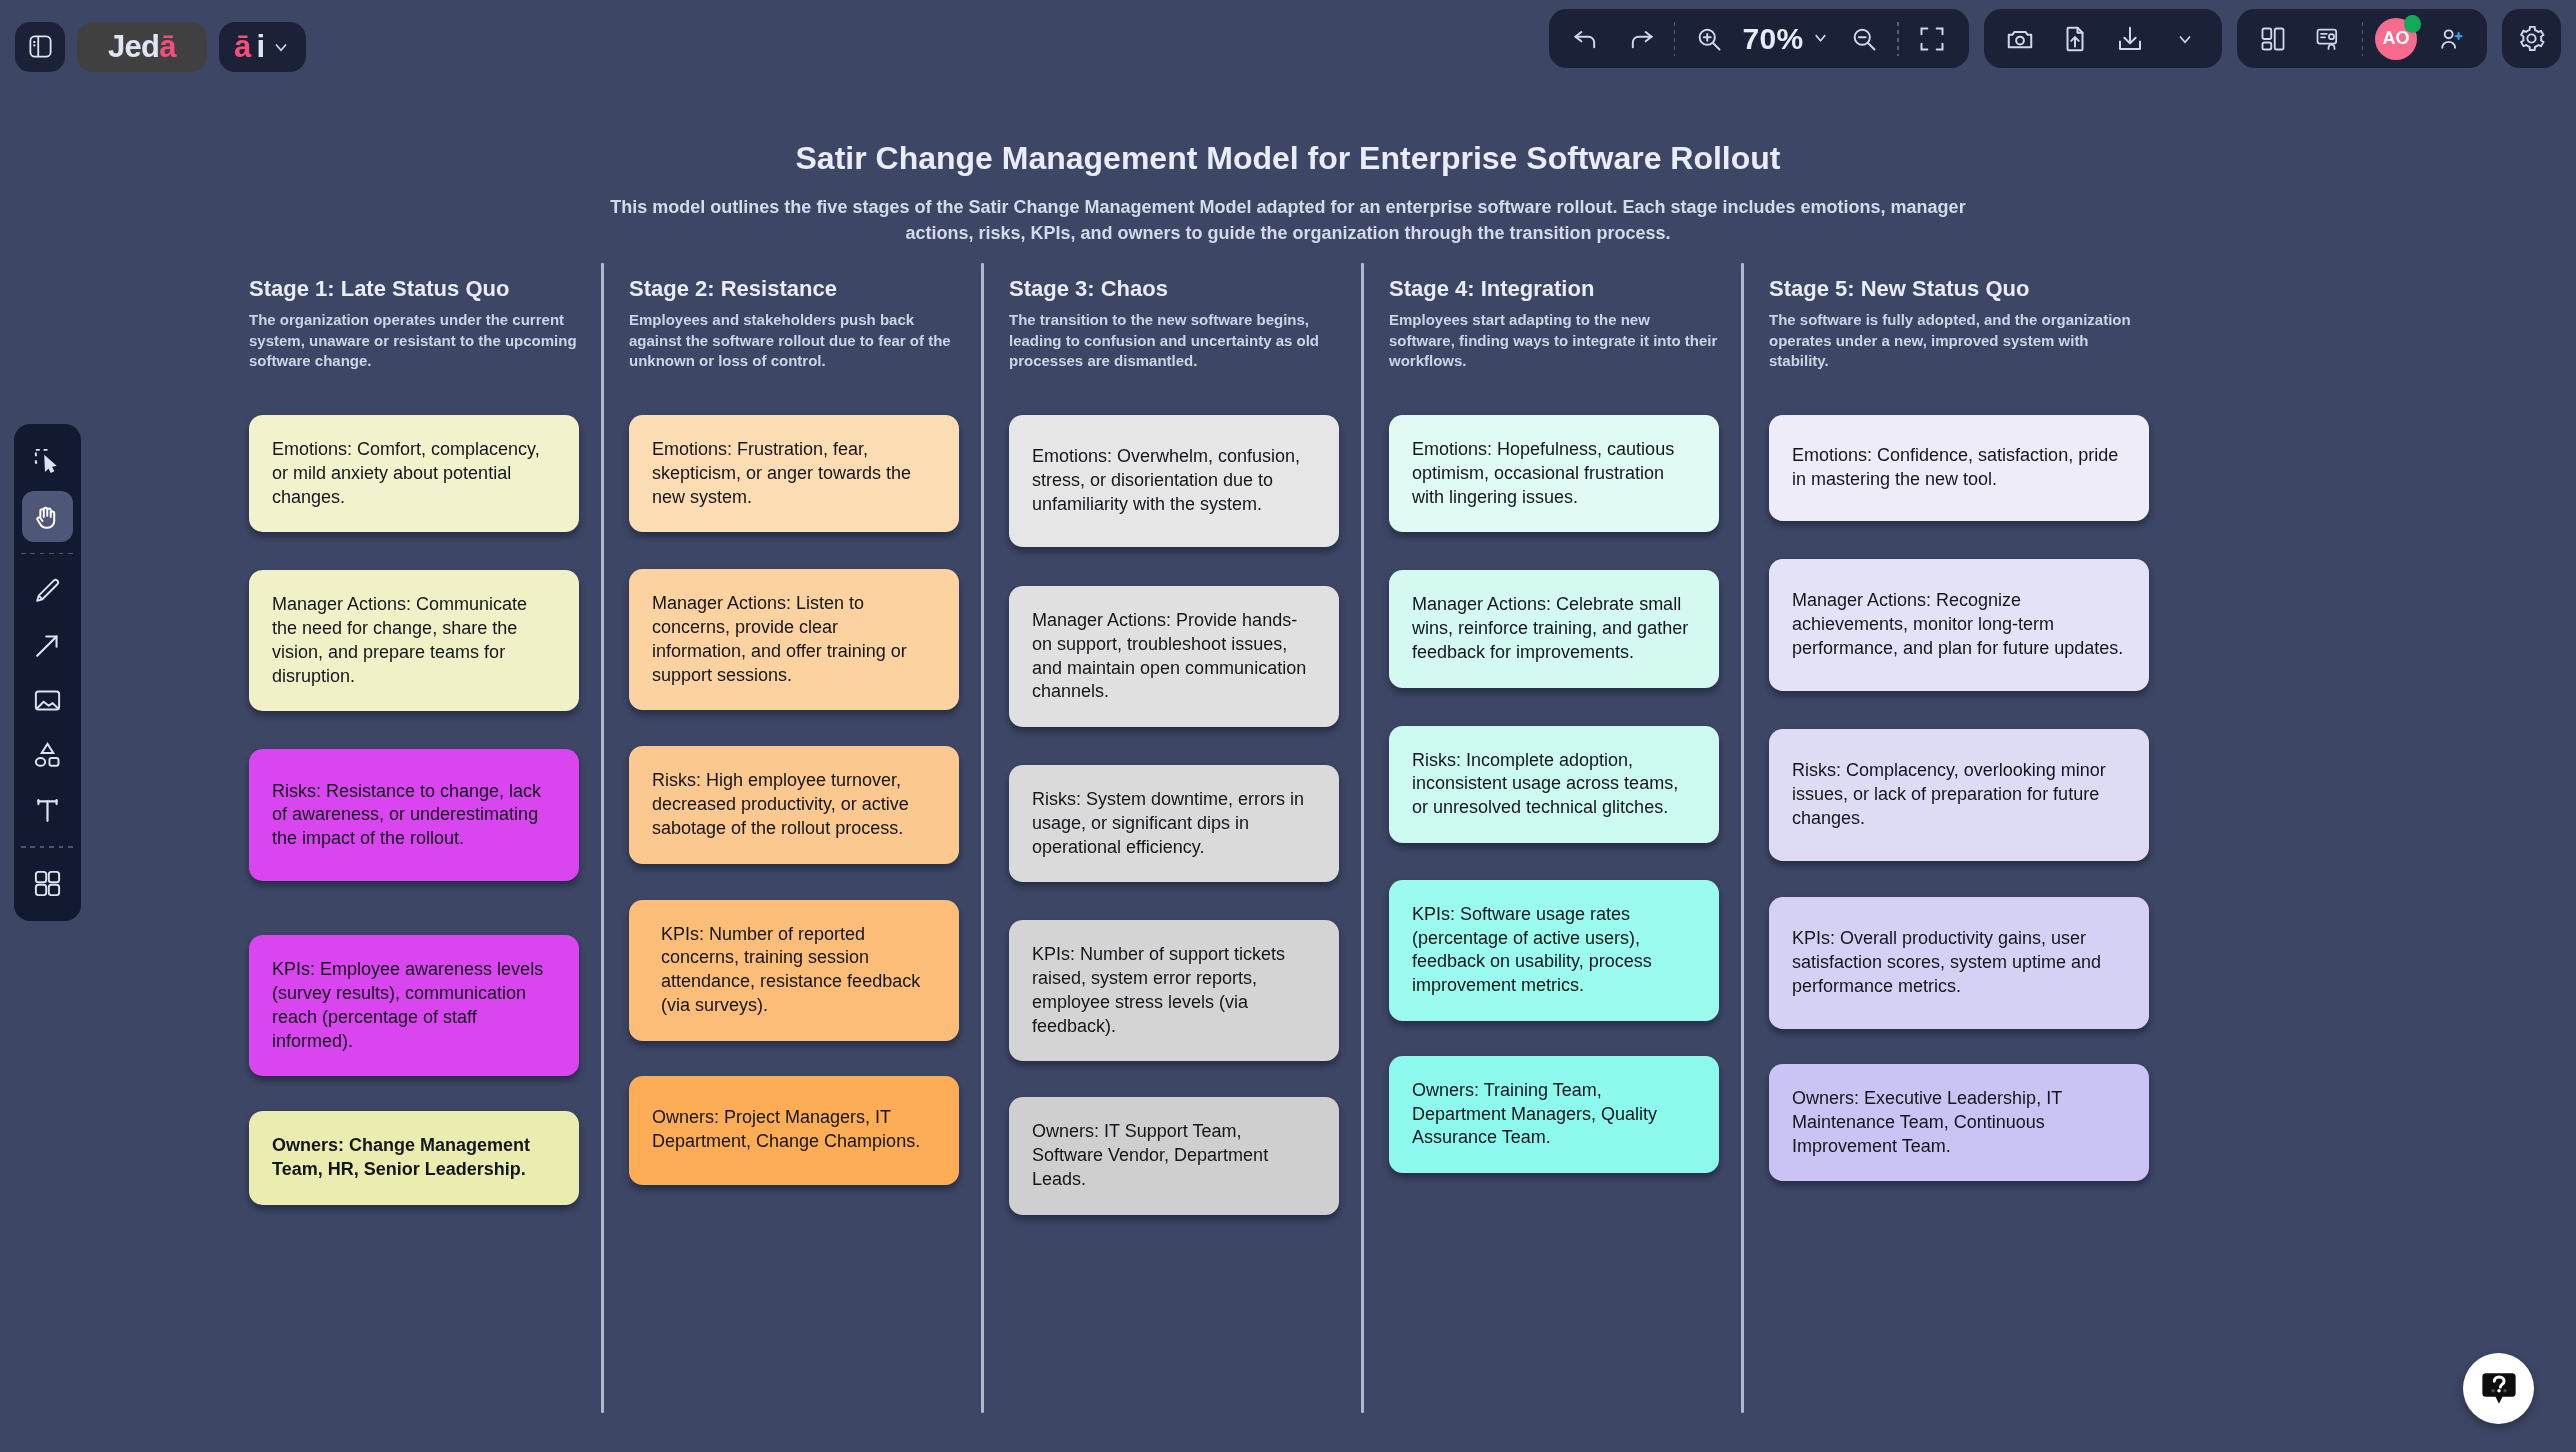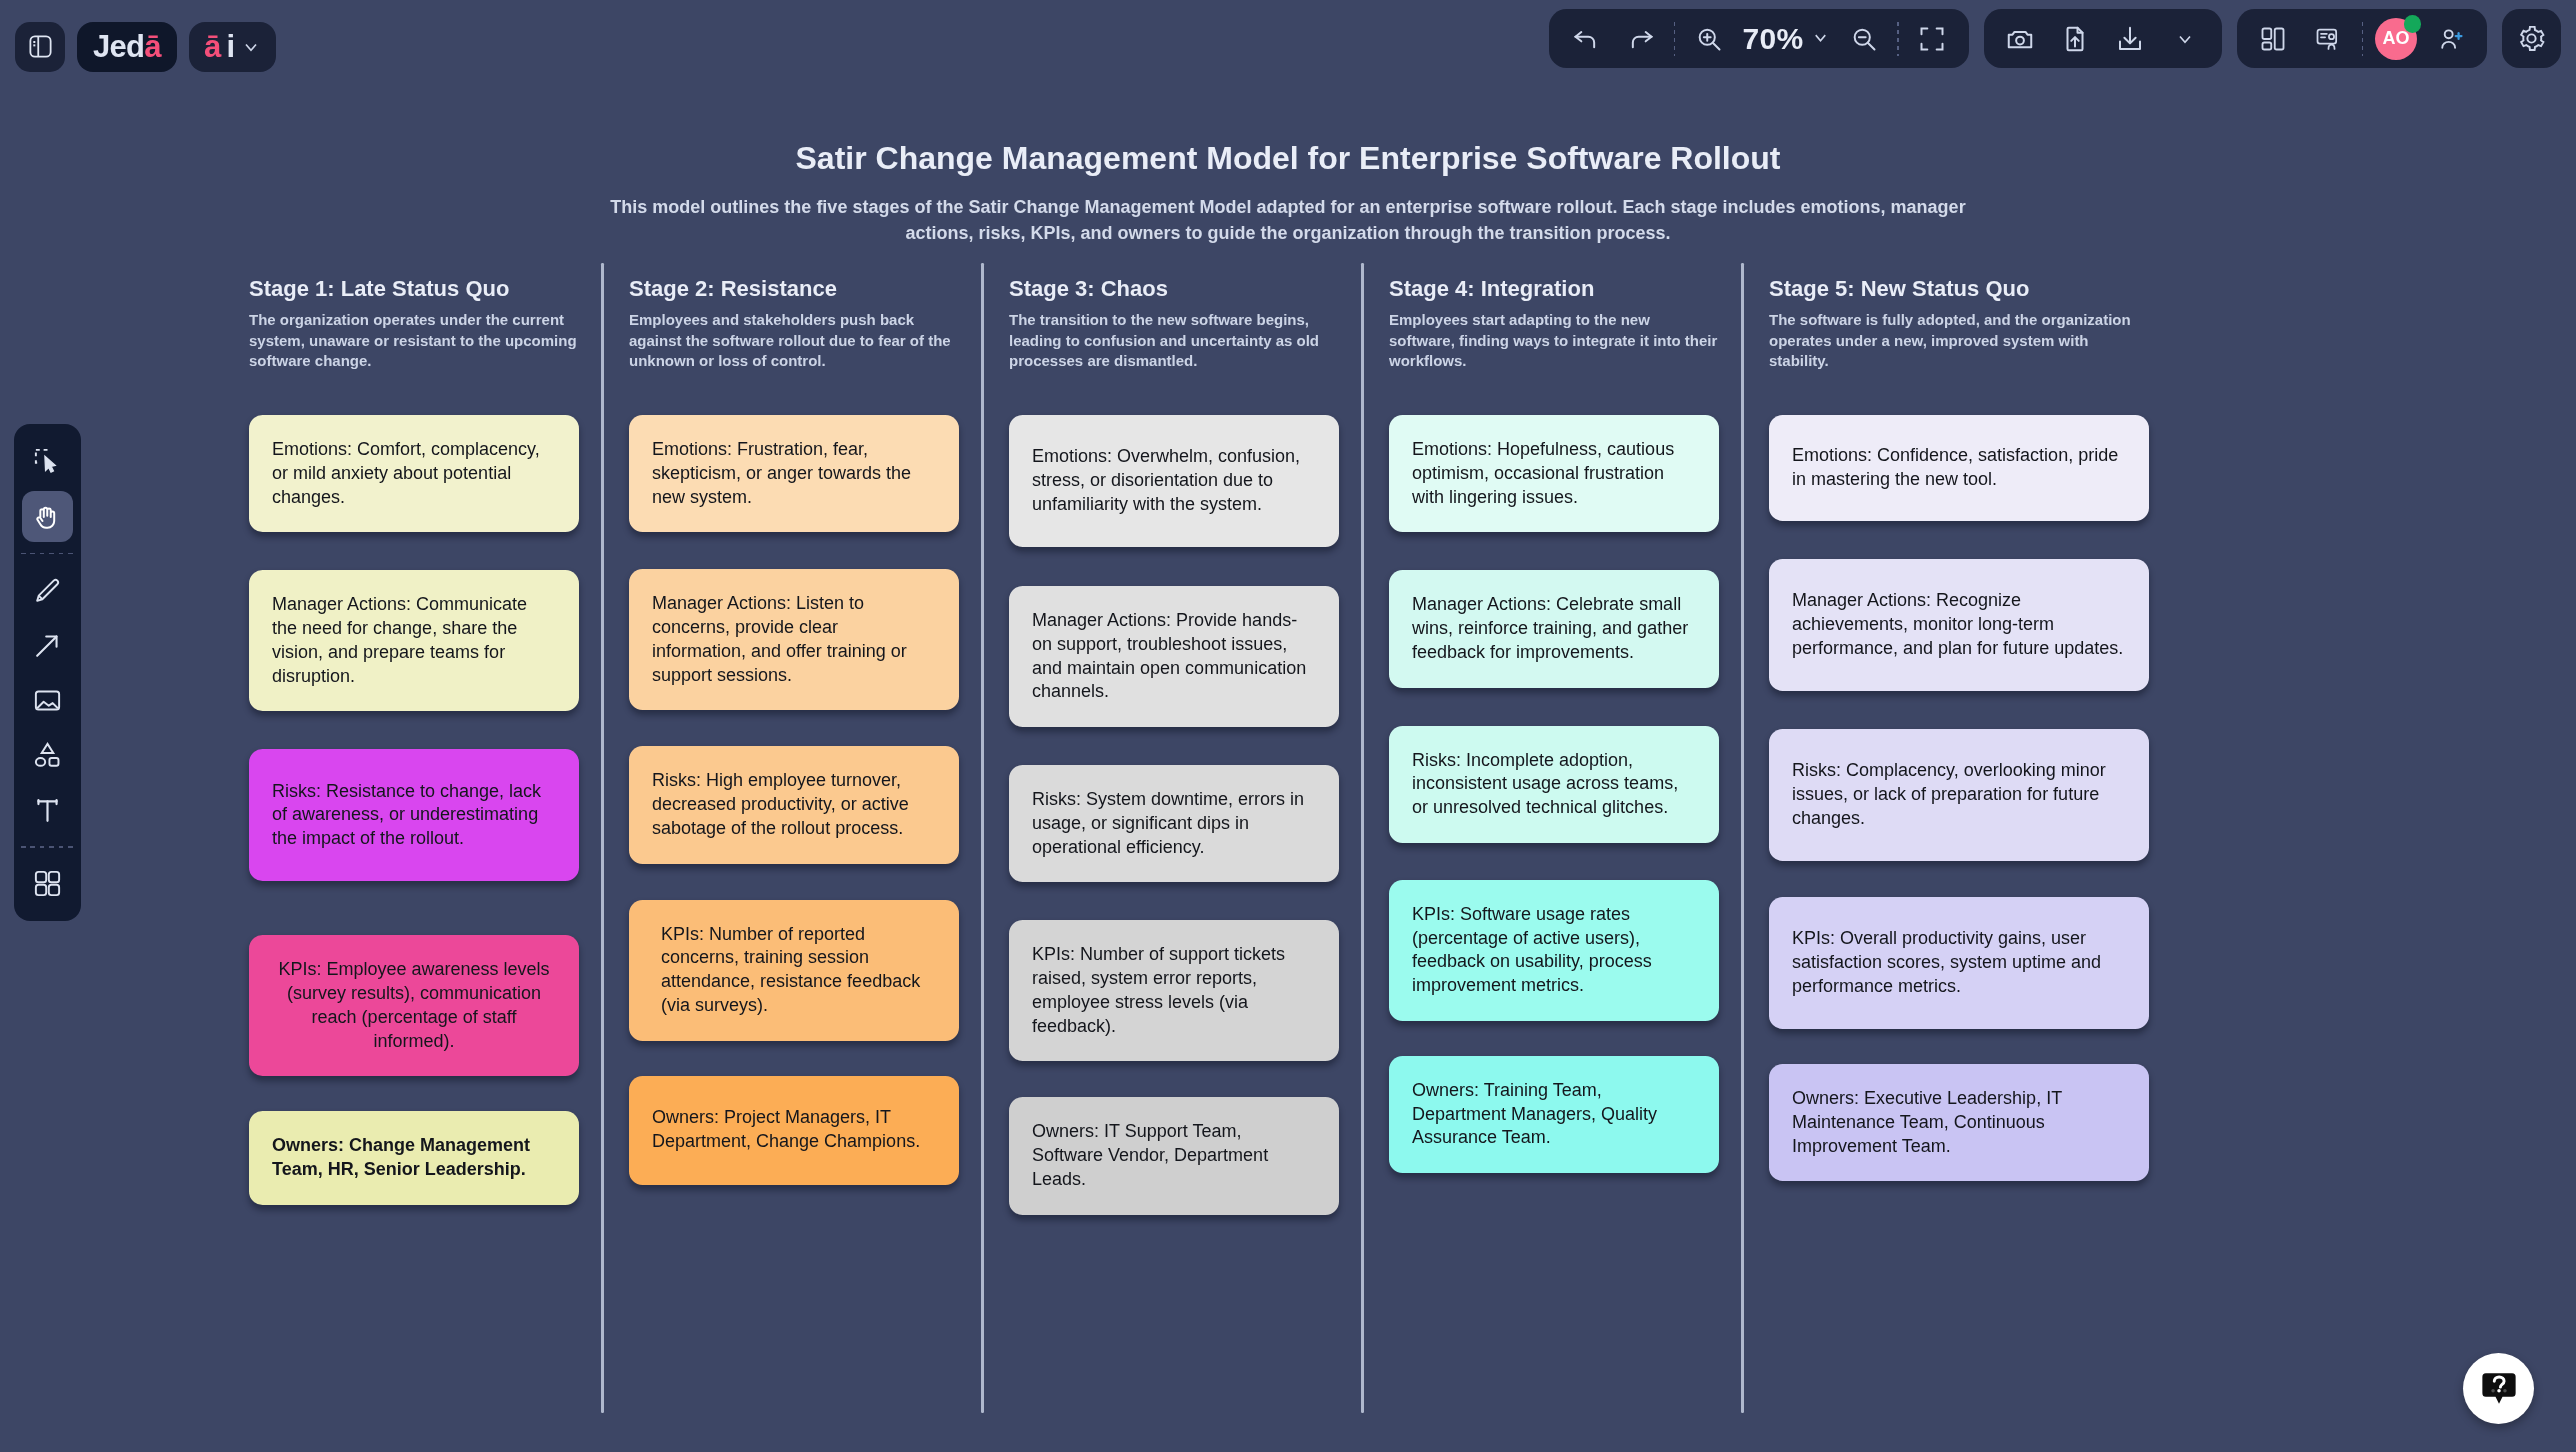--- a/index.html
+++ b/index.html
@@ -14,22 +14,22 @@
     position: absolute; top: 0; left: 0; width: 2576px; height: 94px;
     background: #3d4665; display: flex; align-items: center;
   }
   .tb-left { display: flex; align-items: center; gap: 12px; margin-left: 15px; }
   .icon-btn {
     background: #1b2238; border-radius: 15px;
     display: flex; align-items: center; justify-content: center;
   }
   .sq64 { width: 50px; height: 50px; }
   .logo-pill {
-    height: 50px; background: #0f172a; border-radius: 16px;
-    display: flex; align-items: center; padding: 0 16px;
+    height: 50px; background: #404040; border-radius: 16px;
+    display: flex; align-items: center; padding: 0 31px;
     font-size: 31px; font-weight: 600; letter-spacing: -0.7px;
   }
   .logo-white { color: #dfe5f2; }
   .logo-pink  { color: #f44f7a; }
   .ai-pill {
     height: 50px; background: #1b2238; border-radius: 16px;
     display: flex; align-items: center; gap: 5.4px; padding: 0 15px;
     font-size: 31px; font-weight: 600;
   }
   .ai-a { color: #f44f7a; }
@@ -318,21 +318,21 @@
   <div class="doc-title">Satir Change Management Model for Enterprise Software Rollout</div>
   <div class="doc-sub">This model outlines the five stages of the Satir Change Management Model adapted for an enterprise software rollout. Each stage includes emotions, manager actions, risks, KPIs, and owners to guide the organization through the transition process.</div>
   <div class="columns" id="columns">
       <div class="col">
         <div class="col-title">Stage 1: Late Status Quo</div>
         <div class="col-desc">The organization operates under the current system, unaware or resistant to the upcoming software change.</div>
         <div class="cards">
           <div class="card" style="background: rgb(242, 242, 205); min-height: 105px; margin-bottom: 38px;">Emotions: Comfort, complacency, or mild anxiety about potential changes.</div>
           <div class="card" style="background: rgb(240, 241, 198); min-height: 133px; margin-bottom: 38px;">Manager Actions: Communicate the need for change, share the vision, and prepare teams for disruption.</div>
           <div class="card" style="background: #d946ef; min-height: 132px; margin-bottom: 54px;">Risks: Resistance to change, lack of awareness, or underestimating the impact of the rollout.</div>
-          <div class="card" style="background: #ec4899; min-height: 132px; margin-bottom: 35px; text-align: center;">KPIs: Employee awareness levels (survey results), communication reach (percentage of staff informed).</div>
+          <div class="card" style="background: #d946ef; min-height: 132px; margin-bottom: 35px;">KPIs: Employee awareness levels (survey results), communication reach (percentage of staff informed).</div>
           <div class="card" style="background: rgb(234, 236, 176); min-height: 87px; margin-bottom: 0px; font-weight: bold;">Owners: Change Management Team, HR, Senior Leadership.</div>
         </div>
         <div class="divider"></div>
       </div>
       <div class="col">
         <div class="col-title">Stage 2: Resistance</div>
         <div class="col-desc">Employees and stakeholders push back against the software rollout due to fear of the unknown or loss of control.</div>
         <div class="cards">
           <div class="card" style="background: rgb(252, 220, 179); min-height: 106px; margin-bottom: 37px;">Emotions: Frustration, fear, skepticism, or anger towards the new system.</div>
           <div class="card" style="background: rgb(251, 210, 160); min-height: 133px; margin-bottom: 36px;">Manager Actions: Listen to concerns, provide clear information, and offer training or support sessions.</div>

